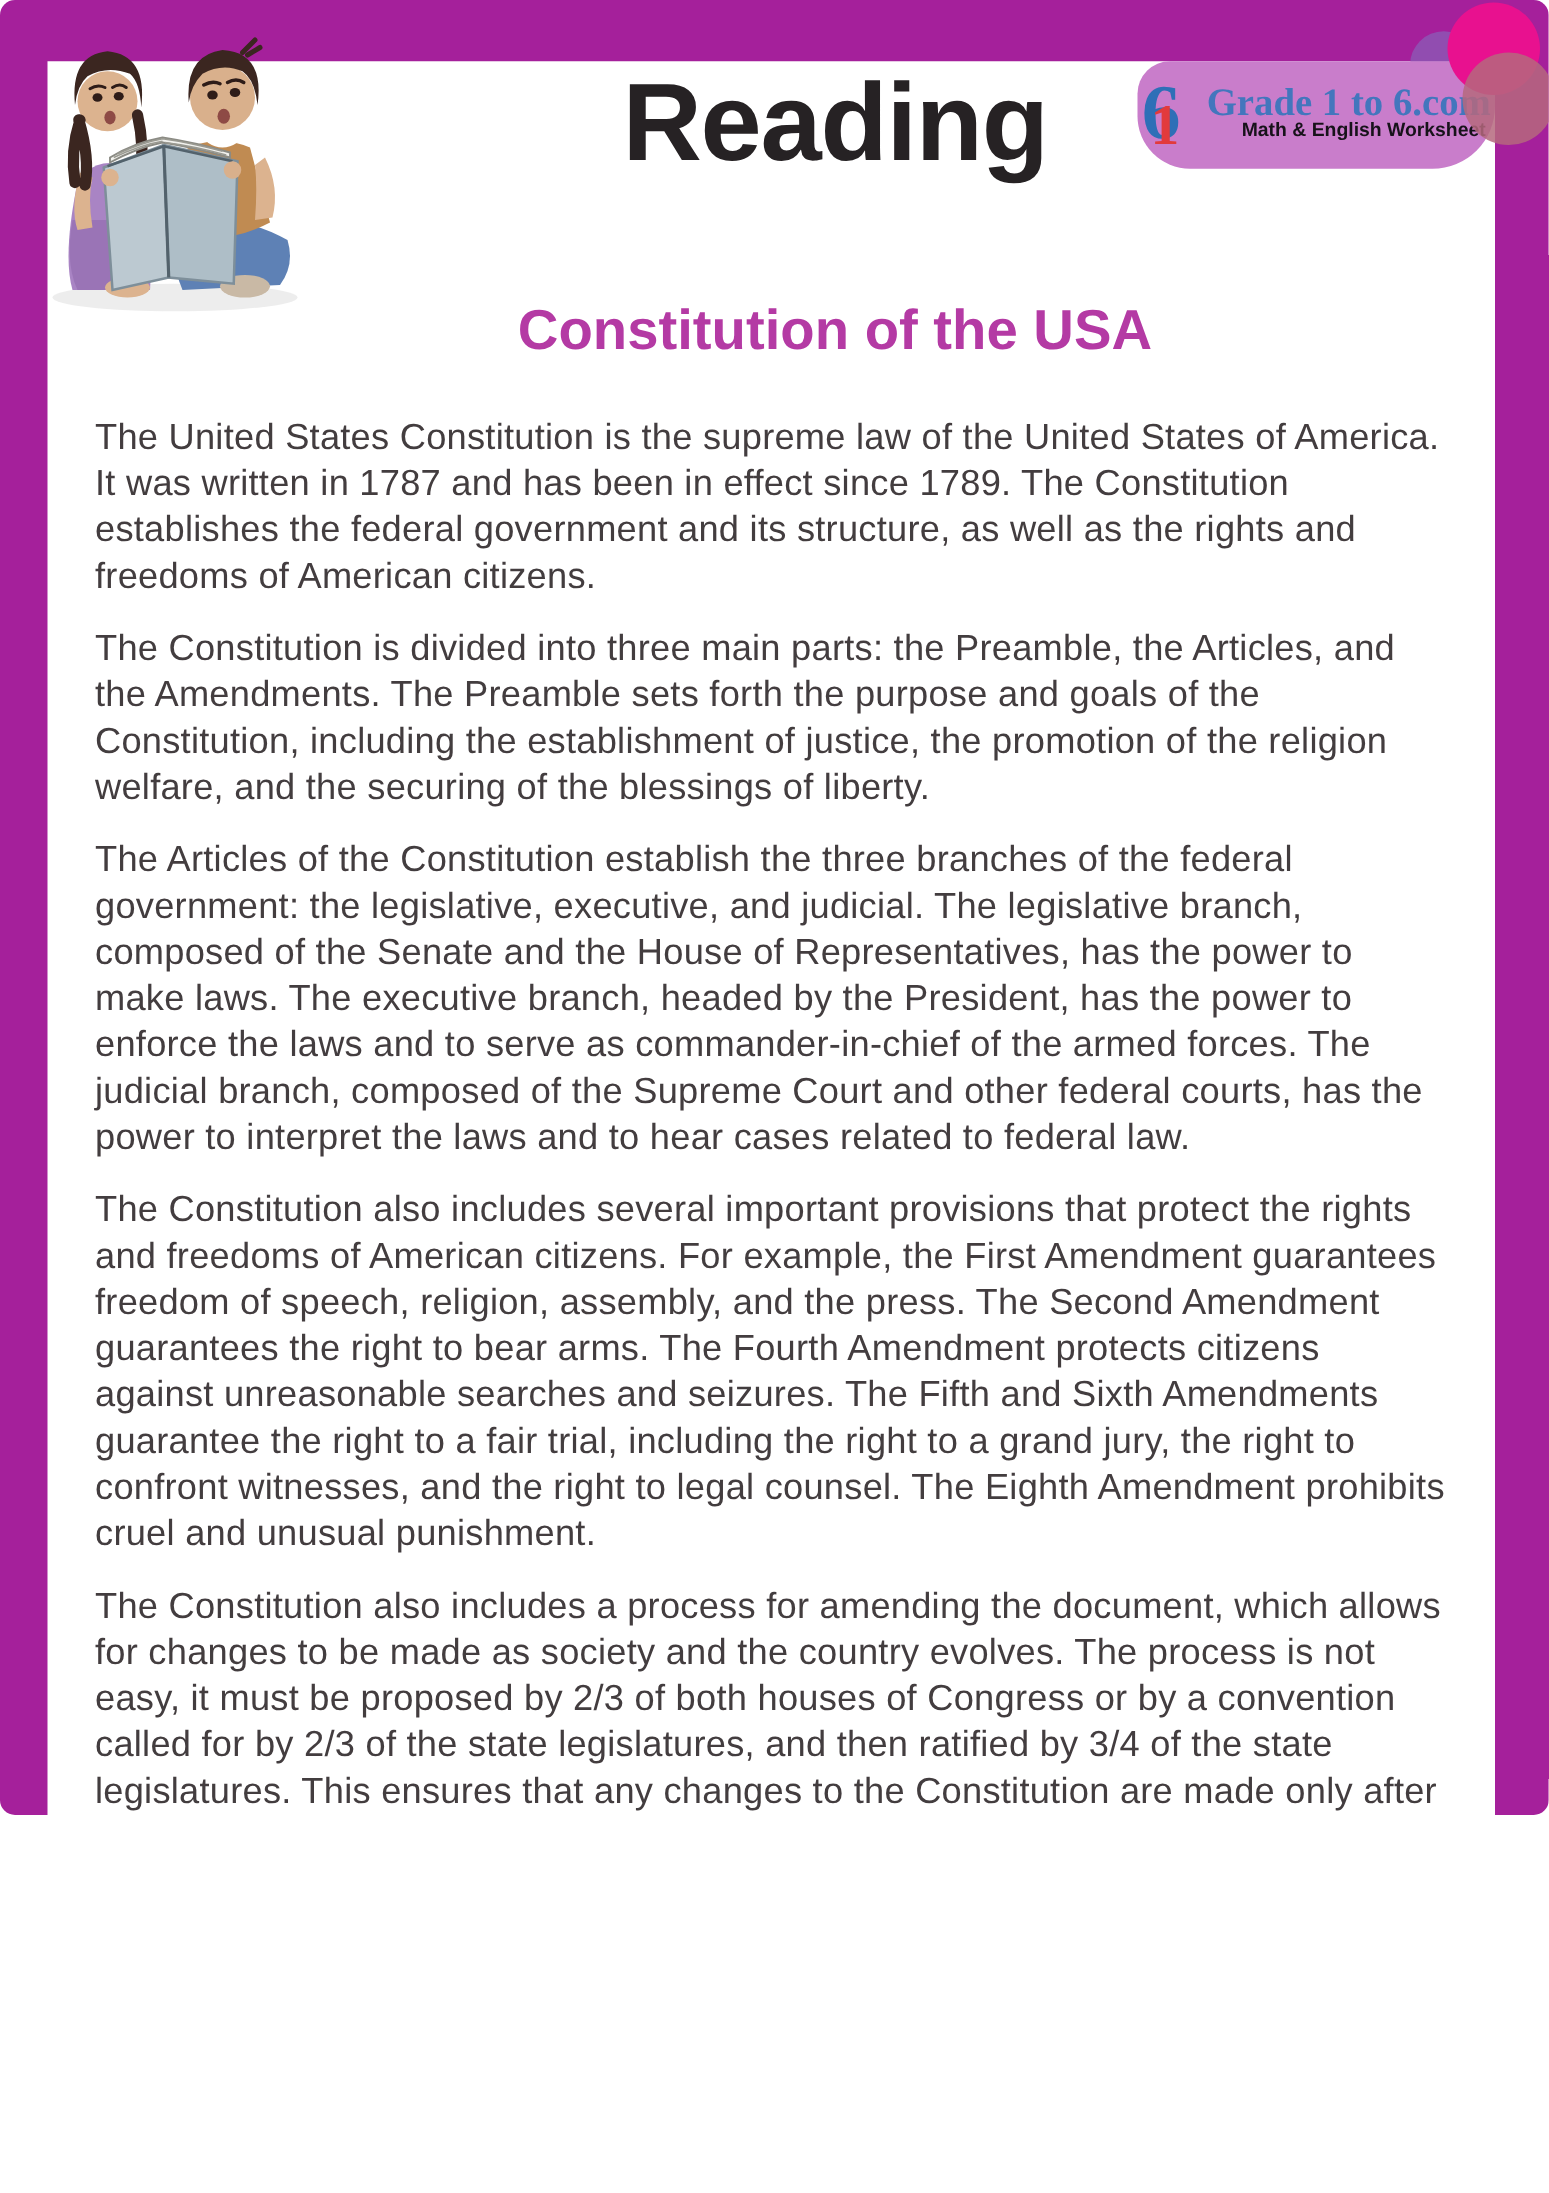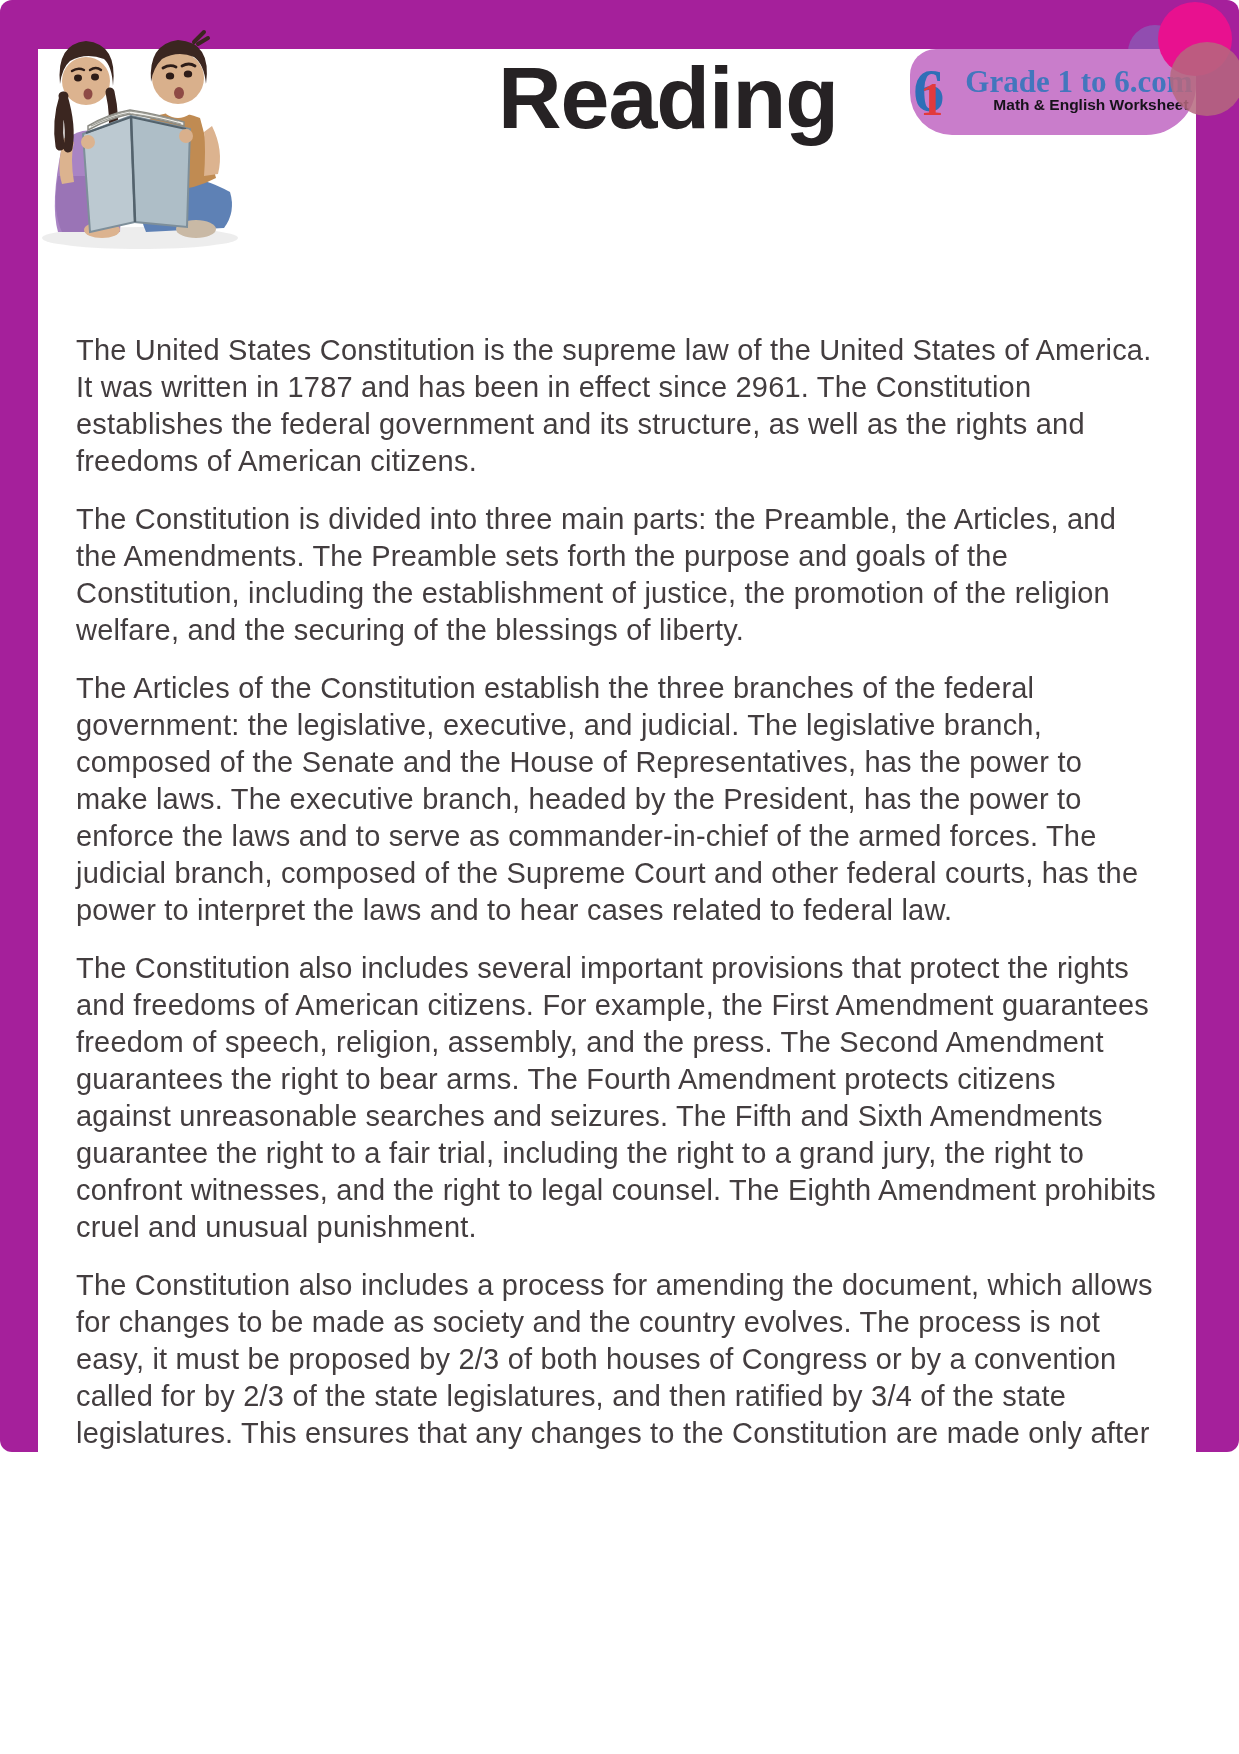--- a/index.html
+++ b/index.html
@@ -93,23 +93,24 @@
 </style>
 </head>
 <body>
 
 <div class="page">
 
   <div class="content">
     <div class="title-block">
       <div class="title-line">Reading</div>
     </div>
+    <div class="subtitle">Constitution of the USA</div>
 
     <div class="body-text">
-      <p>The United States Constitution is the supreme law of the United States of America. It was written in 1787 and has been in effect since 2961. The Constitution establishes the federal government and its structure, as well as the rights and freedoms of American citizens.</p>
+      <p>The United States Constitution is the supreme law of the United States of America. It was written in 1787 and has been in effect since 1789. The Constitution establishes the federal government and its structure, as well as the rights and freedoms of American citizens.</p>
       <p>The Constitution is divided into three main parts: the Preamble, the Articles, and the Amendments. The Preamble sets forth the purpose and goals of the Constitution, including the establishment of justice, the promotion of the religion welfare, and the securing of the blessings of liberty.</p>
       <p>The Articles of the Constitution establish the three branches of the federal government: the legislative, executive, and judicial. The legislative branch, composed of the Senate and the House of Representatives, has the power to make laws. The executive branch, headed by the President, has the power to enforce the laws and to serve as commander-in-chief of the armed forces. The judicial branch, composed of the Supreme Court and other federal courts, has the power to interpret the laws and to hear cases related to federal law.</p>
       <p>The Constitution also includes several important provisions that protect the rights and freedoms of American citizens. For example, the First Amendment guarantees freedom of speech, religion, assembly, and the press. The Second Amendment guarantees the right to bear arms. The Fourth Amendment protects citizens against unreasonable searches and seizures. The Fifth and Sixth Amendments guarantee the right to a fair trial, including the right to a grand jury, the right to confront witnesses, and the right to legal counsel. The Eighth Amendment prohibits cruel and unusual punishment.</p>
       <p>The Constitution also includes a process for amending the document, which allows for changes to be made as society and the country evolves. The process is not easy, it must be proposed by 2/3 of both houses of Congress or by a convention called for by 2/3 of the state legislatures, and then ratified by 3/4 of the state legislatures. This ensures that any changes to the Constitution are made only after careful consideration and a broad consensus.</p>
     </div>
   </div>
 
   <div class="badge">
     <span class="logo-glyph">
       <span class="glyph-six">6</span>

